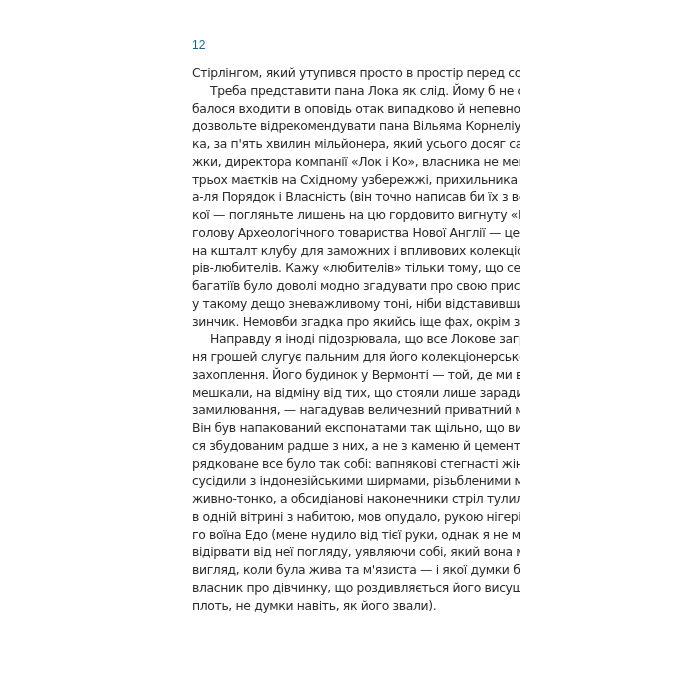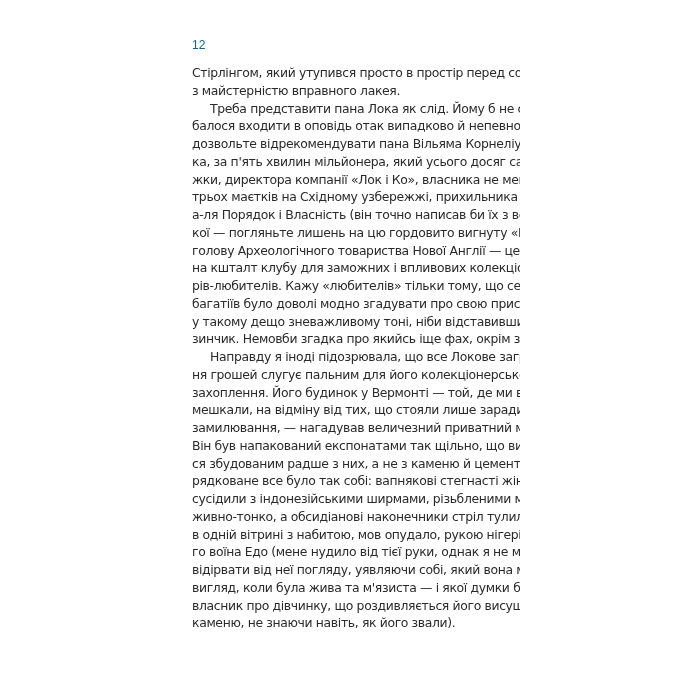--- a/index.html
+++ b/index.html
@@ -19,21 +19,20 @@
   }
   .line.last { text-align-last:left; }
   .line.indent { padding-left:18px; }
 </style>
 </head>
 <body>
 
 <div class="page-number">12</div>
 <div class="text-block" id="text-block">
     <div class="line">Стірлінгом, який утупився просто в простір перед собою</div>
-    <div class="line last">з майстерністю вправного лакея.</div>
     <div class="line indent">Треба представити пана Лока як слід. Йому б не сподо-</div>
     <div class="line">балося входити в оповідь отак випадково й непевно. Тож</div>
     <div class="line">дозвольте відрекомендувати пана Вільяма Корнеліуса Ло-</div>
     <div class="line">ка, за п'ять хвилин мільйонера, який усього досяг самоту-</div>
     <div class="line">жки, директора компанії «Лок і Ко», власника не менш ніж</div>
     <div class="line">трьох маєтків на Східному узбережжі, прихильника чеснот</div>
     <div class="line">а-ля Порядок і Власність (він точно написав би їх з вели-</div>
     <div class="line">кої — погляньте лишень на цю гордовито вигнуту «В»!),</div>
     <div class="line">голову Археологічного товариства Нової Англії — це щось</div>
     <div class="line">на кшталт клубу для заможних і впливових колекціоне-</div>
@@ -49,14 +48,14 @@
     <div class="line">Він був напакований експонатами так щільно, що видавав-</div>
     <div class="line">ся збудованим радше з них, а не з каменю й цементу. Упо-</div>
     <div class="line">рядковане все було так собі: вапнякові стегнасті жінки</div>
     <div class="line">сусідили з індонезійськими ширмами, різьбленими мере-</div>
     <div class="line">живно-тонко, а обсидіанові наконечники стріл тулилися</div>
     <div class="line">в одній вітрині з набитою, мов опудало, рукою нігерійсько-</div>
     <div class="line">го воїна Едо (мене нудило від тієї руки, однак я не могла</div>
     <div class="line">відірвати від неї погляду, уявляючи собі, який вона мала</div>
     <div class="line">вигляд, коли була жива та м'язиста — і якої думки був її</div>
     <div class="line">власник про дівчинку, що роздивляється його висушену</div>
-    <div class="line last">каменю, не знаючи навіть, як його звали).</div>
+    <div class="line last">плоть, не думки навіть, як його звали).</div>
   </div>
 
 </body></html>

